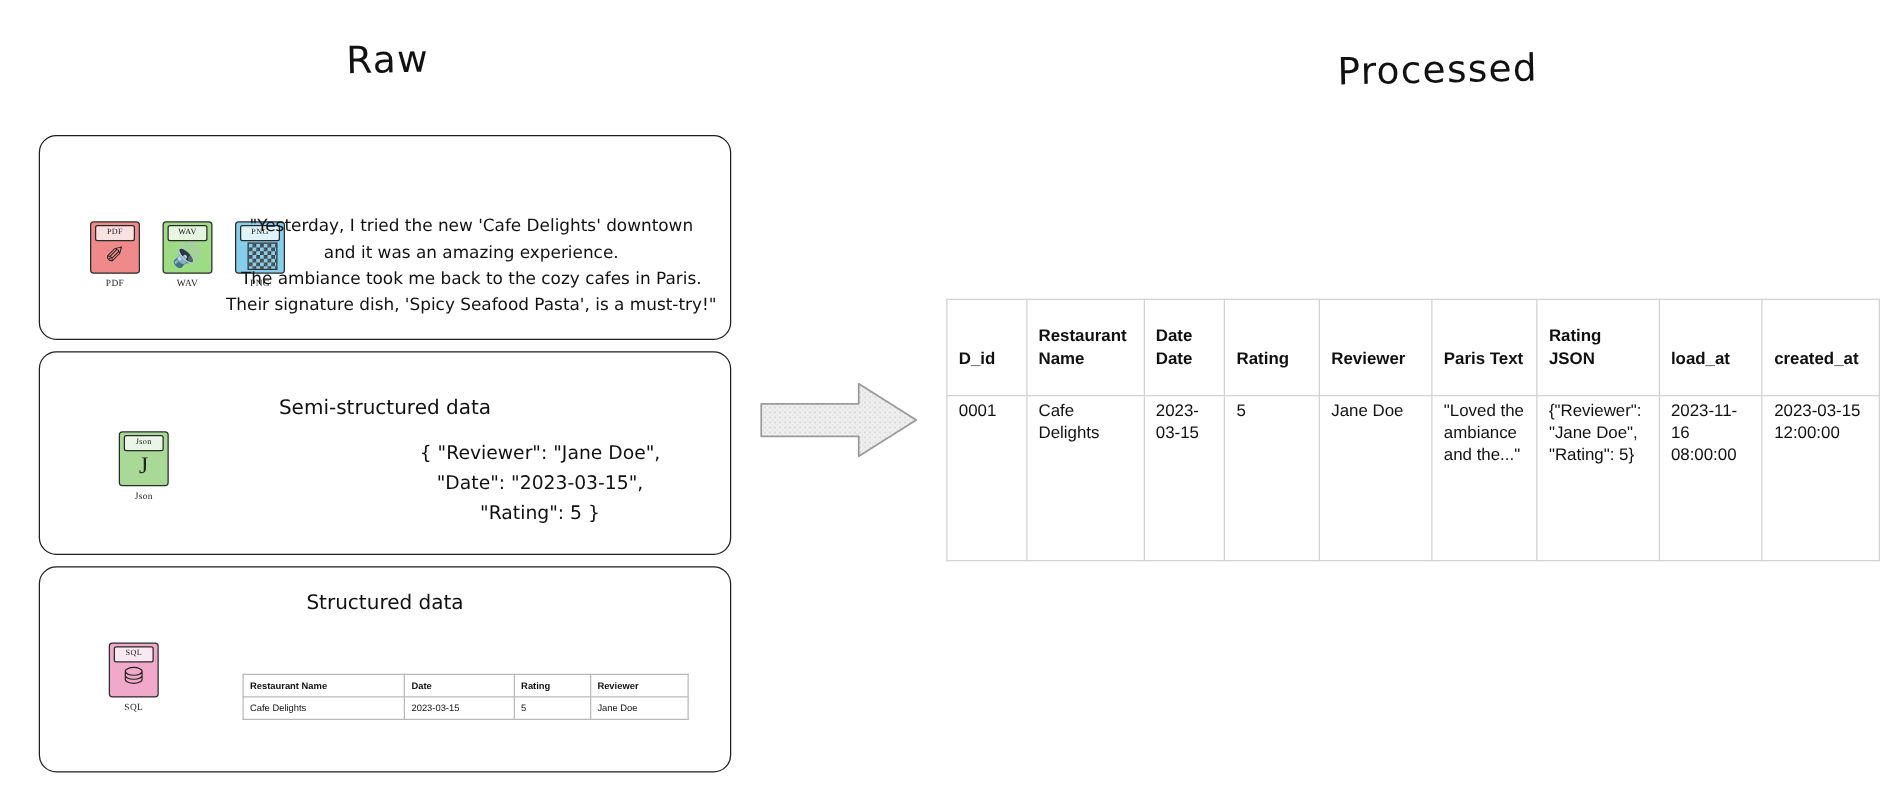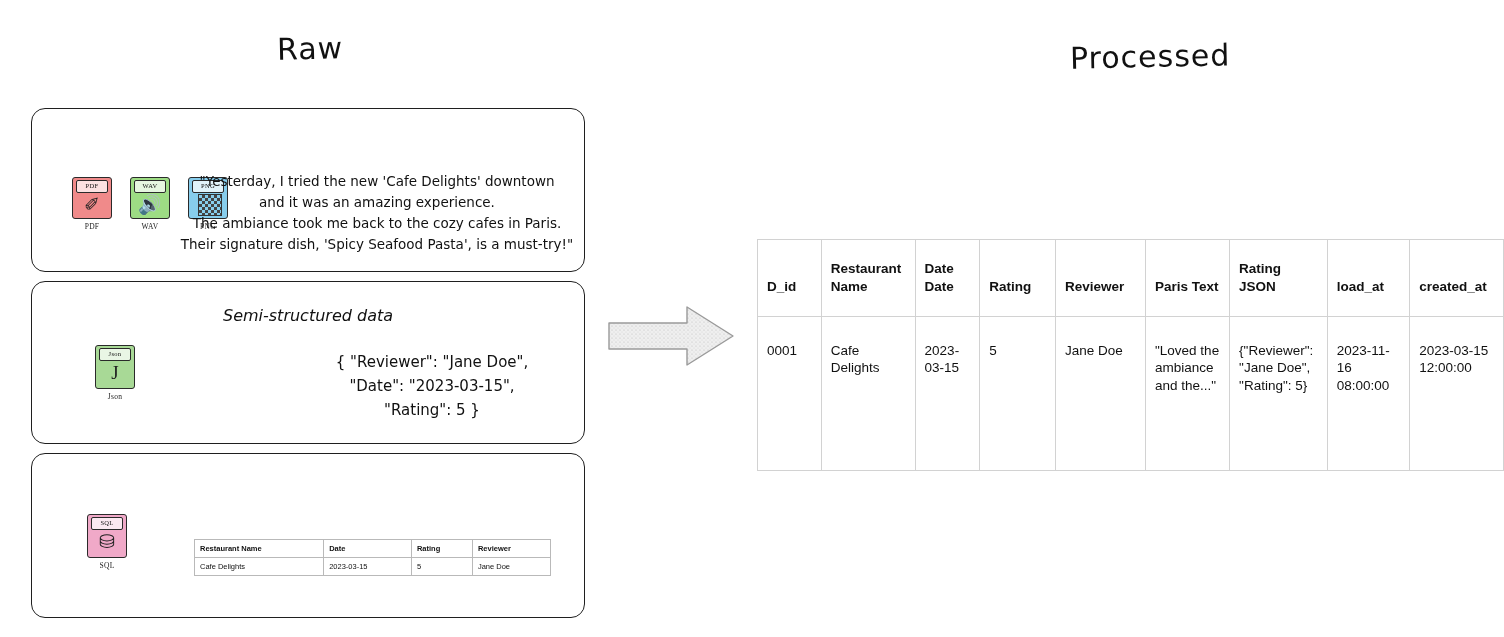--- a/index.html
+++ b/index.html
@@ -43,21 +43,21 @@
 
   .card-title {
     position: absolute;
     left: 0; right: 0;
     text-align: center;
     font-family: "DejaVu Sans", sans-serif;
     font-size: 16px;
     color: #111;
   }
   #card-unstructured .card-title { top: 14px; }
-  #card-semi .card-title { top: 24px; font-style: italic; }
+  #card-semi .card-title { top: 34px; }
   #card-structured .card-title { top: 18px; }
 
   .card-body-text {
     position: absolute;
     text-align: center;
     font-family: "DejaVu Sans", sans-serif;
     font-size: 13.5px;
     line-height: 1.55;
     color: #111;
     white-space: pre-line;
@@ -187,21 +187,21 @@
     line-height: 1.32;
   }
   #processed-table thead th {
     font-weight: bold;
     padding-top: 20px;
     padding-bottom: 20px;
     vertical-align: bottom;
   }
   #processed-table tbody td {
     height: 118px;
-    padding-top: 25px;
+    padding-top: 3px;
   }
   .col-did { width: 56px; }
   .col-rname { width: 78px; }
   .col-vdate { width: 54px; }
   .col-rating { width: 68px; }
   .col-reviewer { width: 80px; }
   .col-rtext { width: 70px; }
   .col-rjson { width: 82px; }
   .col-loadat { width: 72px; }
   .col-createdat { width: 80px; }
@@ -256,20 +256,21 @@
       <div class="cap">Json</div>
     </div>
   </div>
 
   <div class="card-body-text" id="semi-text">{  "Reviewer": "Jane Doe",
 "Date": "2023-03-15",
 "Rating": 5   }</div>
 </div>
 
 <div class="card" id="card-structured">
+  <div class="card-title">Structured data</div>
 
   <div class="file-icons" id="structured-icons">
     <div class="file-icon sql">
       <div class="sheet">
         <div class="tag">SQL</div>
         <div class="glyph">⛁</div>
       </div>
       <div class="cap">SQL</div>
     </div>
   </div>

